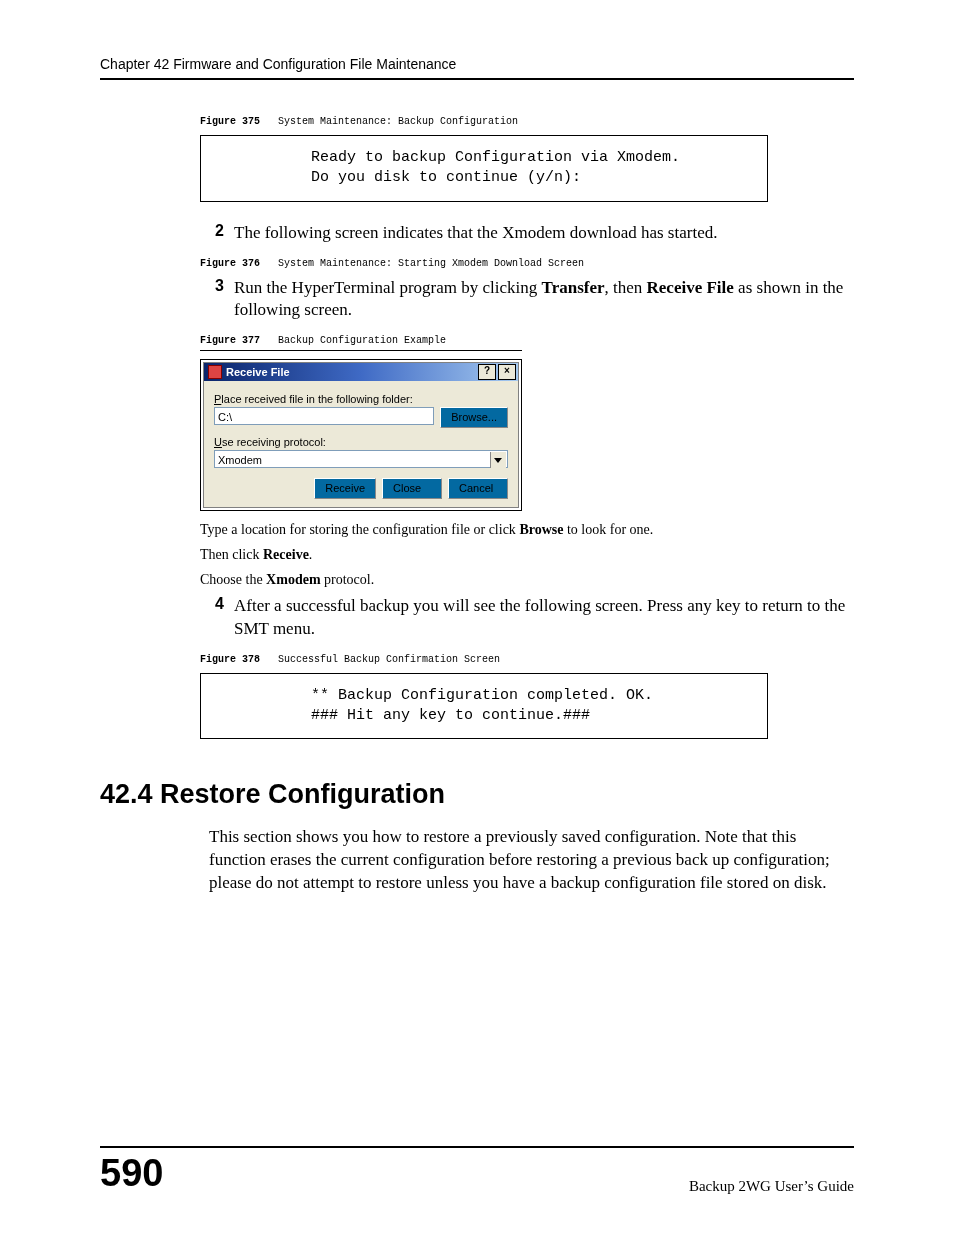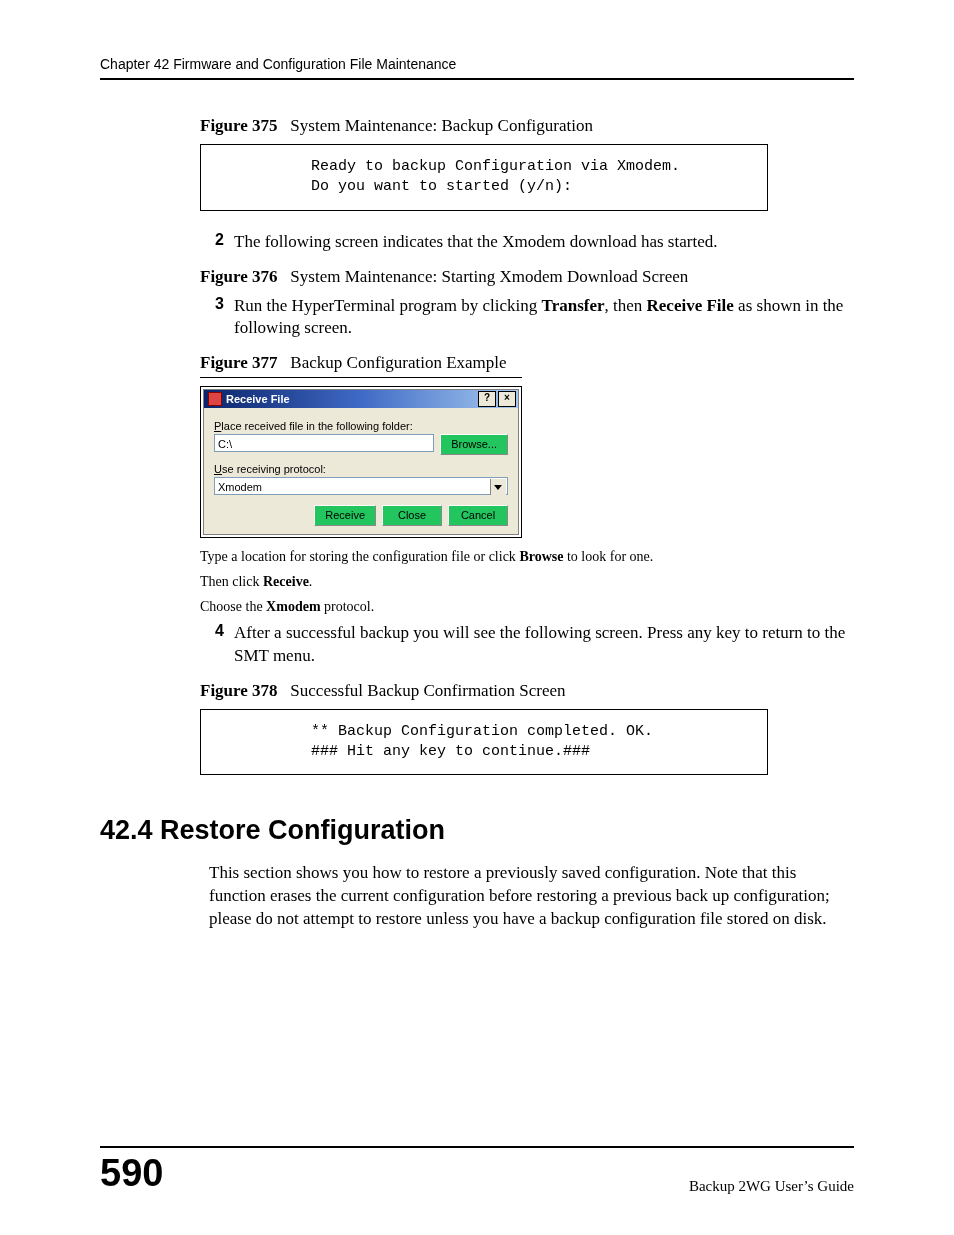--- a/index.html
+++ b/index.html
@@ -21,22 +21,22 @@
     font-size: 14px;
     color: #000;
     padding-bottom: 6px;
     border-bottom: 2px solid #000;
     margin-bottom: 36px;
   }
   .content {
     margin-left: 100px;
   }
   .fig-caption {
-    font-family: Liberation Serif, serif;
-    font-size: 17px;
+    font-family: Liberation Mono, monospace;
+    font-size: 10px;
     margin: 10px 0 8px 0;
   }
   .fig-caption b {
     font-weight: bold;
   }
   .code-box {
     border: 1.5px solid #000;
     padding: 12px 14px 12px 110px;
     font-family: "Courier New", Courier, monospace;
     font-size: 15px;
@@ -160,29 +160,28 @@
     content: "";
     position: absolute;
     right: 5px; top: 7px;
     border-left: 4px solid transparent;
     border-right: 4px solid transparent;
     border-top: 5px solid #000;
     z-index: 2;
   }
   .dlg-btn {
     height: 21px;
-    background: #22c55e;
+    background: #0369a1;
     border: 1px solid #888;
     border-top-color: #fff;
     border-left-color: #fff;
     padding: 0 10px;
     line-height: 19px;
     font-size: 11px;
     min-width: 60px;
-    text-align: center;
     box-sizing: border-box;
   }
   .dlg-actions {
     display: flex;
     justify-content: flex-end;
     gap: 6px;
     margin-top: 10px;
   }
   .footer {
     position: absolute;
@@ -211,21 +210,21 @@
 <div class="page">
   <div class="running-head">Chapter 42 Firmware and Configuration File Maintenance</div>
 
   <div class="content">
 
     <div class="fig-caption">
       <b>Figure 375</b>&nbsp;&nbsp;
       <span>System Maintenance: Backup Configuration</span>
     </div>
     <div class="code-box">Ready to backup Configuration via Xmodem.
-Do you want to started (y/n):</div>
+Do you disk to continue (y/n):</div>
 
     <div class="step">
       <div class="num">2</div>
       <div class="body">The following screen indicates that the Xmodem download has started.</div>
     </div>
 
     <div class="fig-caption">
       <b>Figure 376</b>&nbsp;&nbsp;
       <span>System Maintenance: Starting Xmodem Download Screen</span>
     </div>

